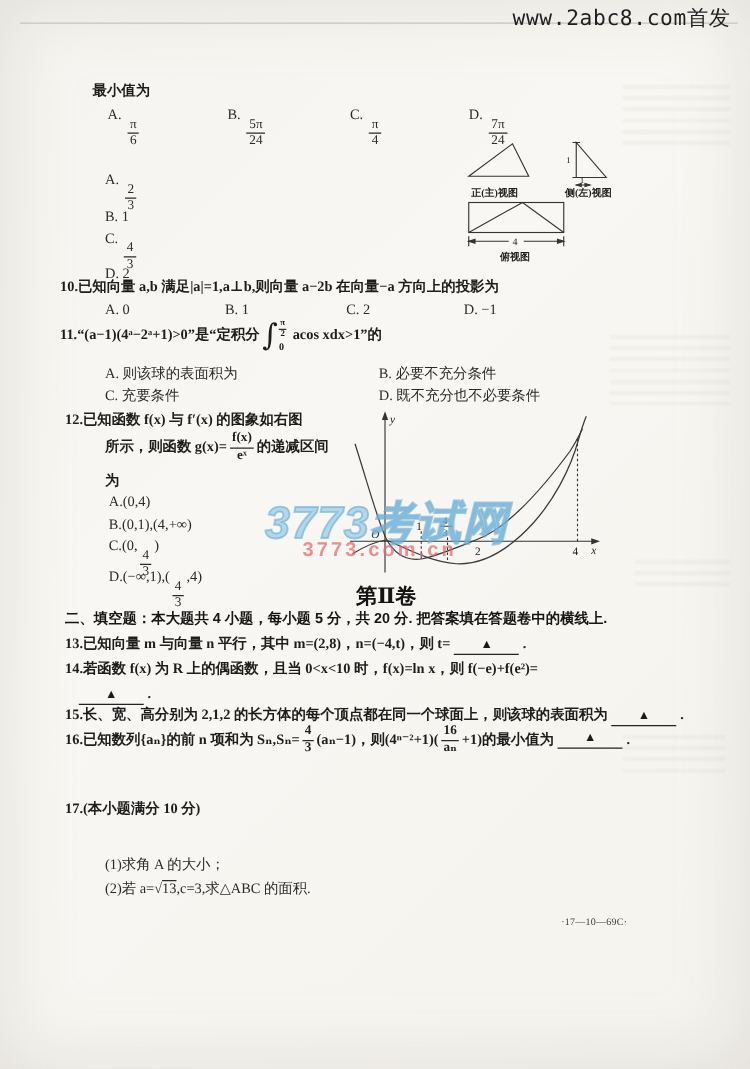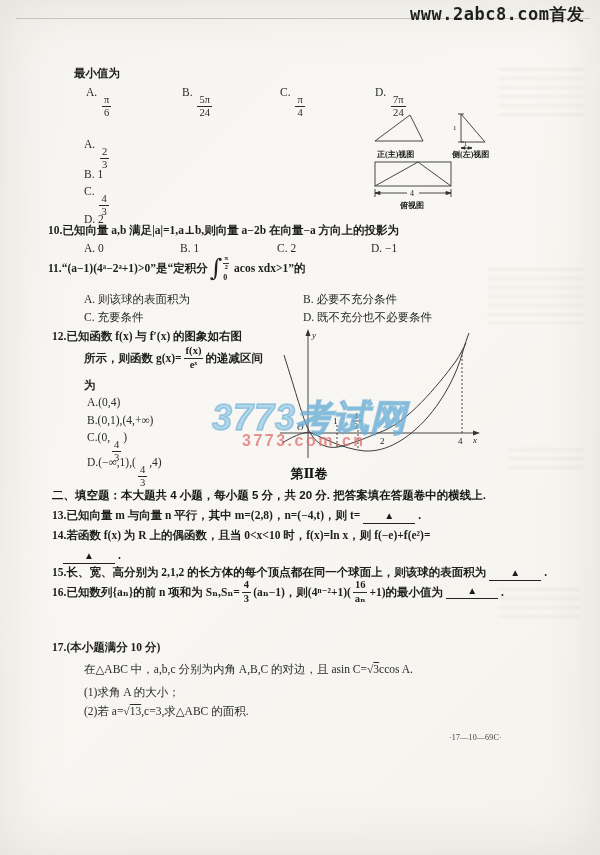--- a/index.html
+++ b/index.html
@@ -10,21 +10,21 @@
     font-family:"Liberation Serif","DejaVu Serif",serif;
     color:#262626;
     box-shadow:inset 0 0 60px rgba(175,170,155,0.28);
   }
   .abs{position:absolute;}
   .t{font-size:11.5px;line-height:1.25;white-space:nowrap;color:#2a2a2a;}
   .stem{font-weight:600;color:#1d1d1d;}
   .hei{font-family:"Liberation Sans","DejaVu Sans",sans-serif;font-weight:bold;color:#161616;}
   .rule{position:absolute;left:16px;top:18px;width:574px;height:1px;background:#c8c3b8;}
   .site{position:absolute;left:410px;top:3px;font-size:17px;letter-spacing:0.5px;
-        font-family:"DejaVu Sans Mono","Liberation Mono",monospace;color:#1f1f1f;font-weight:bold;}
+        font-family:"DejaVu Sans Mono","Liberation Mono",monospace;color:#1f1f1f;}
   .frac{display:inline-flex;flex-direction:column;align-items:center;vertical-align:-0.62em;
         line-height:1;margin:0 2px;font-size:0.92em;}
   .frac .fn{display:block;padding:0 2px 1px;border-bottom:1px solid #2a2a2a;}
   .frac .fd{display:block;padding-top:1px;}
   .row{display:inline-flex;align-items:center;}
   .blank{display:inline-block;min-width:52px;border-bottom:1.2px solid #222;
          text-align:center;line-height:1;margin:0 3px;padding-bottom:1px;}
   .tri{font-size:10px;color:#1a1a1a;}
   .integral{display:inline-flex;align-items:center;margin:0 2px;}
   .int-sign{font-size:24px;line-height:0.9;font-family:"DejaVu Serif",serif;font-weight:400;}
@@ -35,21 +35,21 @@
   .int-lo{font-size:8px;line-height:1;}
   .ovl{text-decoration:overline;}
   .wm1{position:absolute;left:212px;top:394px;z-index:9;
        font-family:"Liberation Sans","DejaVu Sans",sans-serif;font-weight:bold;font-style:italic;
        font-size:36px;letter-spacing:1px;color:rgba(134,195,229,0.62);
        -webkit-text-stroke:1.5px rgba(96,166,208,0.55);}
   .wm2{position:absolute;left:242px;top:432px;z-index:9;
        font-family:"Liberation Sans","DejaVu Sans",sans-serif;font-weight:bold;
        font-size:16px;letter-spacing:2.5px;color:rgba(223,105,105,0.72);}
   .vol-title{position:absolute;left:0;right:0;top:465px;text-align:center;
-             font-size:13px;font-weight:bold;color:#141414;margin-left:18px;}
+             font-size:17px;font-weight:bold;color:#141414;margin-left:18px;}
   .footer{position:absolute;top:733px;font-size:8px;color:#3c3c3c;letter-spacing:0.2px;}
   svg text{font-family:"Liberation Serif","DejaVu Serif",serif;fill:#222;}
   .smudge{position:absolute;opacity:0.5;filter:blur(1px);
     background:repeating-linear-gradient(180deg,rgba(150,143,125,0.14) 0 3px,transparent 3px 9px);}
 </style>
 </head>
 <body>
 
 <div class="page">
 
@@ -244,23 +244,20 @@
     <span class="frac">
         <span class="fn">16</span>
         <span class="fd">aₙ</span>
       </span>
     <span>+1)的最小值为</span>
     <span class="blank"><span class="tri">▲</span></span>
     <span>.</span>
   </div>
 
   <div class="abs t stem" style="left:52px;top:640px">17.(本小题满分 10 分)</div>
-  <div class="abs t" style="left:84px;top:662px">
-    <span>在△ABC 中，a,b,c 分别为内角 A,B,C 的对边，且 asin C=√</span><span class="ovl">3</span><span>ccos A.</span>
-  </div>
   <div class="abs t" style="left:84px;top:685px">(1)求角 A 的大小；</div>
   <div class="abs t" style="left:84px;top:704px">
     <span>(2)若 a=√</span><span class="ovl">13</span><span>,c=3,求△ABC 的面积.</span>
   </div>
 
   <div class="footer" style="left:449px">·17—10—69C·</div>
 
   <div class="smudge" style="left:498px;top:68px;width:86px;height:48px"></div>
   <div class="smudge" style="left:488px;top:268px;width:96px;height:56px"></div>
   <div class="smudge" style="left:508px;top:448px;width:76px;height:26px"></div>

